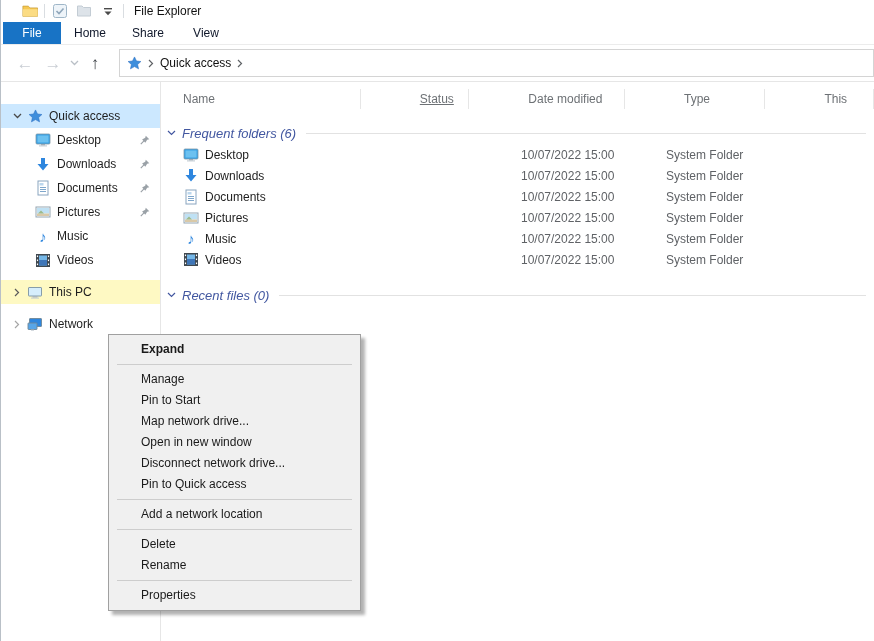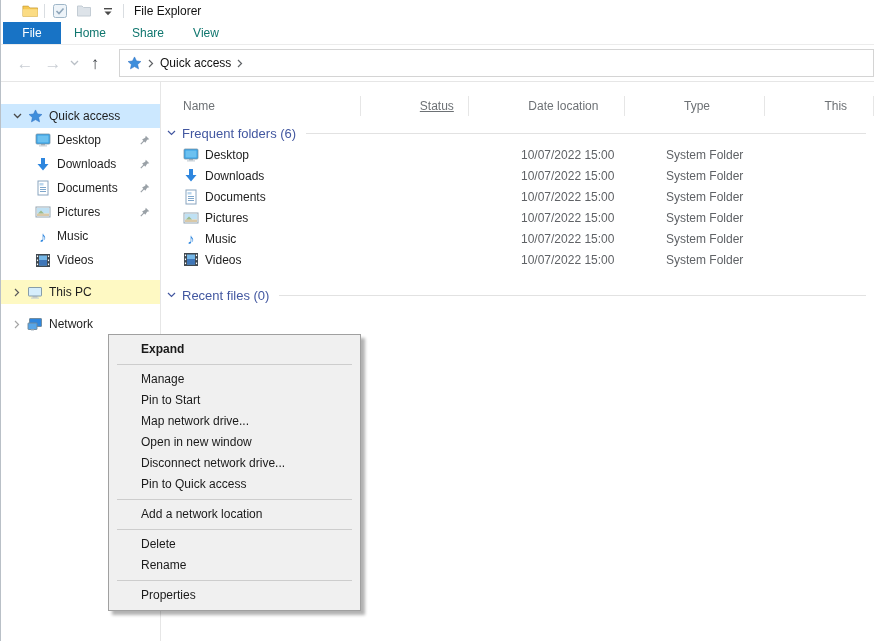--- a/index.html
+++ b/index.html
@@ -8,21 +8,21 @@
   .window { position:relative; width:874px; height:641px; background:#fff; overflow:hidden; border-left:1px solid #b9c0c7; }
 
   
   .titlebar { height:22px; display:flex; align-items:center; padding-left:21px; gap:6px; }
   .titlebar .vsep { width:1px; height:14px; background:#d9dde1; }
   .qat-btn { display:flex; align-items:center; justify-content:center; width:18px; height:18px; }
   .title-text { color:#111; font-size:12px; margin-left:4px; }
 
   
   .tabs { height:23px; display:flex; align-items:stretch; padding-left:2px; border-bottom:1px solid #ececec; }
-  .tab { width:58px; display:flex; align-items:center; justify-content:center; color:#0f766e; cursor:default; }
+  .tab { width:58px; display:flex; align-items:center; justify-content:center; color:#0f172a; cursor:default; }
   .tab.active { background:#1873c5; color:#fff; }
 
   
   .addressbar { height:37px; display:flex; align-items:center; border-bottom:1px solid #e6e6e6; padding-left:10px; }
   .nav-btn { width:28px; height:28px; display:flex; align-items:center; justify-content:center; }
   .nav-arrow { font-size:17px; line-height:1; }
   .nav-disabled { color:#c9ced4; }
   .nav-enabled { color:#3b3f44; }
   .nav-chevron { width:14px; height:28px; display:flex; align-items:center; justify-content:center; }
   .address-box { flex:1; height:28px; margin-left:10px; border:1px solid #d4d4d4; display:flex; align-items:center; padding-left:6px; gap:6px; background:#fff; }
@@ -38,30 +38,30 @@
   .side-row.hovered { background:#fef9c3; }
   .side-row .twisty { width:20px; display:flex; align-items:center; justify-content:center; }
   .side-label { margin-left:6px; white-space:nowrap; }
   .pin { margin-left:auto; margin-right:10px; display:flex; align-items:center; }
   .root-gap { margin-top:8px; }
   .icon16 { width:16px; height:16px; display:inline-flex; align-items:center; justify-content:center; flex:none; }
   .music-glyph { color:#2e86de; font-size:15px; line-height:1; }
 
   
   .main { flex:1; position:relative; overflow:hidden; }
-  .col-header { display:flex; height:34px; align-items:flex-end; color:#6d7175;gap:47px; }
+  .col-header { display:flex; height:34px; align-items:center; color:#6d7175;gap:47px; }
   .col { display:flex; align-items:center; height:20px; border-right:1px solid #e6e6e6; padding-left:12px; }
   .col.name { width:267px; padding-left:22px; }
   .col.status { width:80px;text-decoration:underline; }
   .col.date { width:145px; }
   .col.type { width:124px; }
   .col.size { width:80px; }
 
   .group-hdr { display:flex; align-items:center; height:22px; margin-top:6px; color:#4257a0; font-size:13px; padding-left:6px; }
-  .group-hdr .gh-label { margin-left:6px; white-space:nowrap; }
+  .group-hdr .gh-label { margin-left:6px; white-space:nowrap;font-style:italic; }
   .group-hdr .rule { flex:1; height:1px; background:#e2e2e2; margin-left:10px; margin-right:8px; }
   .group-hdr.recent { margin-top:14px; }
 
   .file-row { display:flex; height:21px; align-items:center; }
   .cell { padding-left:12px; overflow:hidden; white-space:nowrap; }
   .cell.name { width:267px; padding-left:22px; display:flex; align-items:center; gap:6px; color:#1e1e1e; }
   .cell.status { width:80px; }
   .cell.date { width:145px; color:#5f6266; padding-left:13px; }
   .cell.type { width:124px; color:#5f6266; padding-left:13px; }
   .cell.size { width:80px; color:#5f6266; }
@@ -289,21 +289,21 @@
         <span class="side-label">Network</span>
       </div>
 
     </div>
 
     <div class="main">
 
       <div class="col-header">
         <div class="col name">Name</div>
         <div class="col status">Status</div>
-        <div class="col date">Date location</div>
+        <div class="col date">Date modified</div>
         <div class="col type">Type</div>
         <div class="col size">This</div>
       </div>
 
       <div class="group-hdr">
         <svg width="9" height="6" viewBox="0 0 9 6">
             <polyline points="1,1 4.5,4.5 8,1" fill="none" stroke="#4257a0" stroke-width="1.2"></polyline>
           </svg>
         <span class="gh-label">Frequent folders (6)</span>
         <span class="rule"></span>

